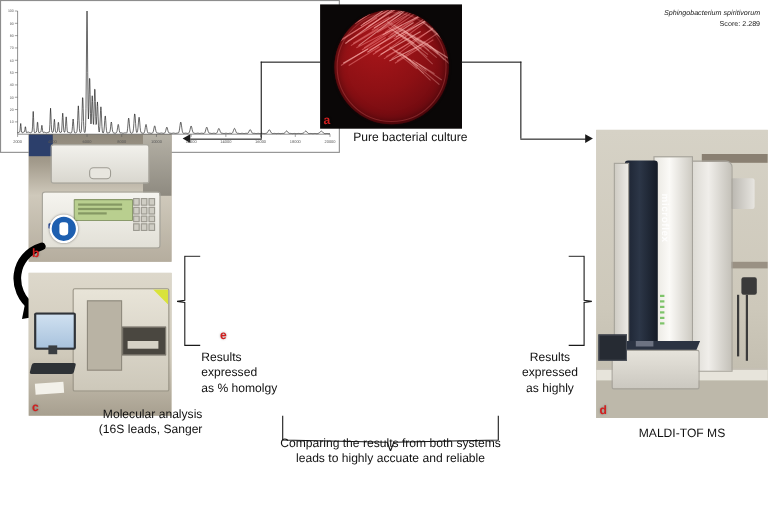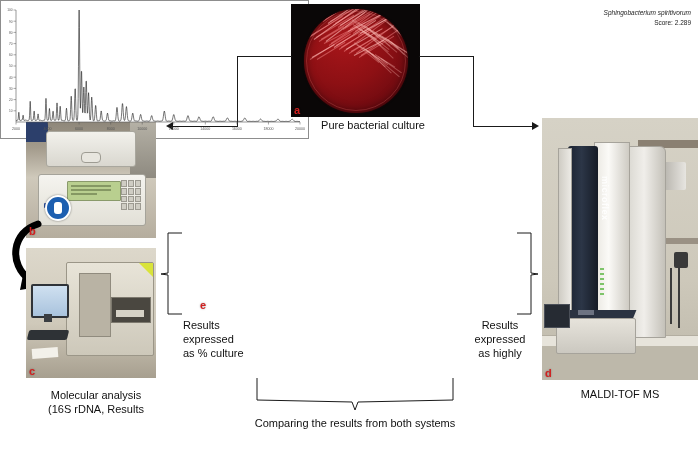--- a/index.html
+++ b/index.html
@@ -122,25 +122,25 @@
 
   
   #spectrum-panel{left:211px;top:174px;width:307px;height:137px;background:#fff;border:1px solid #8d8d8d;}
   #spectrum-svg{position:absolute;left:0;top:0;width:307px;height:137px;}
   .spec-annot{position:absolute;right:9px;top:8px;text-align:right;font-size:6.5px;line-height:1.55;color:#222;}
   .spec-annot .sp{font-style:italic;}
 
   
   .cap{position:absolute;font-size:11px;line-height:1.28;color:#111;}
   #cap-culture{left:289px;top:118px;width:136px;text-align:right;}
-  #cap-molecular{left:8px;top:388px;width:176px;text-align:center;}
+  #cap-molecular{left:8px;top:370px;width:176px;text-align:right;}
   #cap-maldi{left:540px;top:387px;width:160px;text-align:center;}
   #cap-homology{left:183px;top:318px;width:104px;text-align:left;}
   #cap-scores{left:463px;top:318px;width:74px;text-align:center;}
-  #cap-bottom{left:200px;top:416px;width:310px;text-align:center;line-height:1.3;}
+  #cap-bottom{left:200px;top:396px;width:310px;text-align:center;line-height:1.3;}
 </style>
 </head>
 <body>
 
 <div class="photo" id="photo-a">
   <div class="dish">
     <div class="streaks" id="streaks">
         <i class="b" style="left:4px;top:6px;width:26px;transform:rotate(-34deg);"></i>
         <i class="" style="left:9px;top:8px;width:33px;transform:rotate(-29.47558704557631deg);"></i>
         <i class="" style="left:14px;top:10px;width:40px;transform:rotate(-27.272107719522957deg);"></i>
@@ -285,21 +285,21 @@
       <i></i>
     </div>
   <div class="mon-stand"></div>
   <div class="keyboard"></div>
   <div class="paper"></div>
   <span class="panel-letter">c</span>
 </div>
 
 <div class="cap" id="cap-molecular">
   <div>Molecular analysis</div>
-  <div>(16S rDNA, Results</div>
+  <div>(16S leads, Sanger</div>
 </div>
 
 <div class="photo" id="photo-d">
   <div class="room-d"></div>
   <div class="shelf"></div>
   <div class="pot"></div>
   <div class="shelf2"></div>
   <div class="outlet"></div>
   <div class="cable"></div>
   <div class="cable2"></div>
@@ -385,27 +385,28 @@
   <path d="M22 1 L8 1 L8 41 L1 42 L8 43 L8 82 L22 82" stroke="#1a1a1a" stroke-width="1" fill="none"></path>
 </svg>
 
 <svg class="abs" style="left:514px;top:232px;width:26px;height:84px;">
   <path d="M3 1 L17 1 L17 41 L24 42 L17 43 L17 82 L3 82" stroke="#1a1a1a" stroke-width="1" fill="none"></path>
 </svg>
 
 <div class="cap" id="cap-homology">
   <div>Results</div>
   <div>expressed</div>
-  <div>as % culture</div>
+  <div>as % homolgy</div>
 </div>
 <div class="cap" id="cap-scores">
   <div>Results</div>
   <div>expressed</div>
   <div>as highly</div>
 </div>
 
 <svg class="abs" style="left:255px;top:376px;width:200px;height:34px;">
   <path d="M2 2 L2 24 L97 26 L100 34 L103 26 L198 24 L198 2" stroke="#1a1a1a" stroke-width="1" fill="none"></path>
 </svg>
 
 <div class="cap" id="cap-bottom">
   <div>Comparing the results from both systems</div>
+  <div>leads to highly accuate and reliable</div>
 </div>
 
 </body></html>

